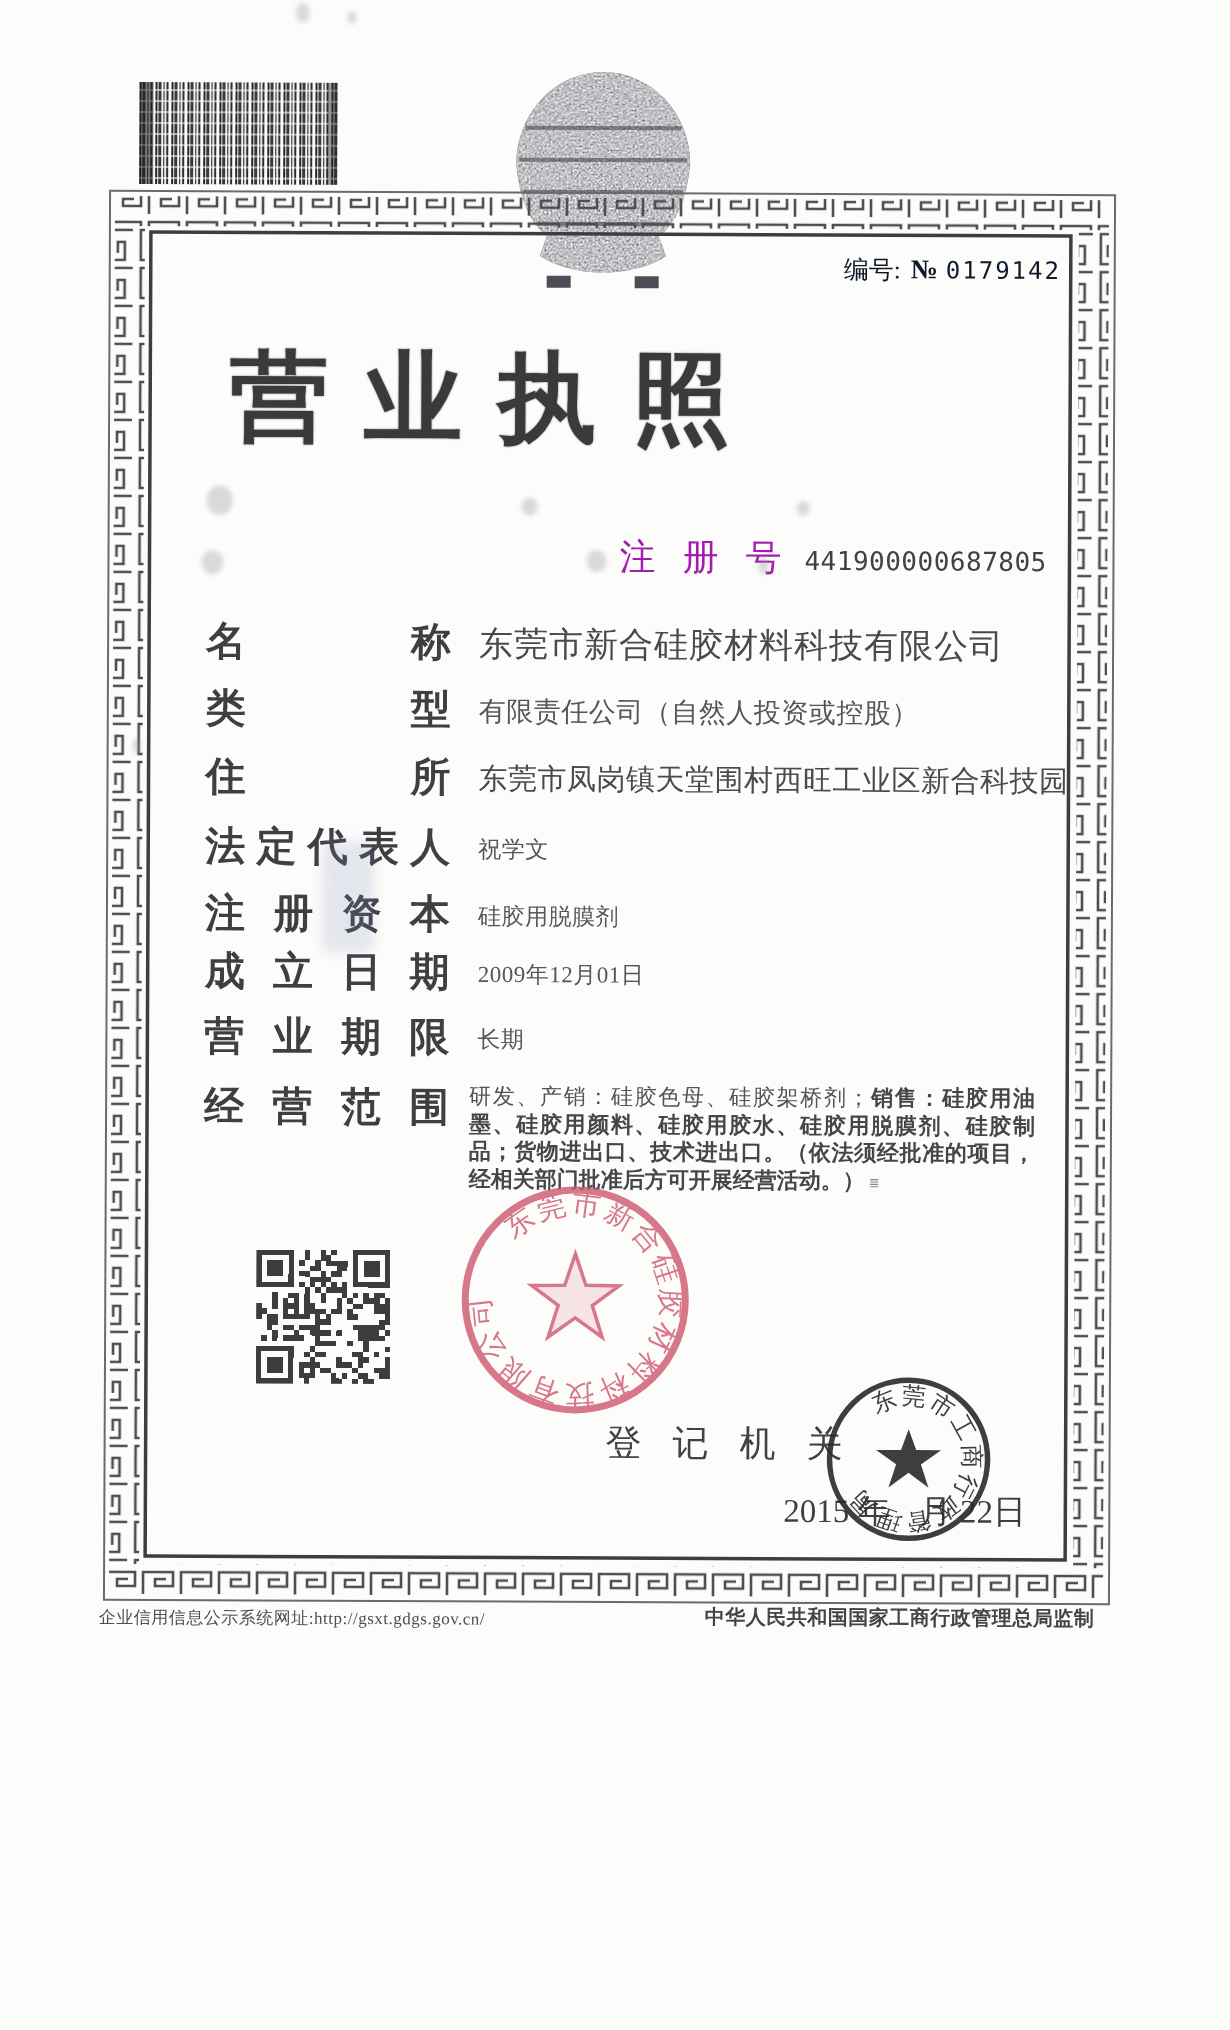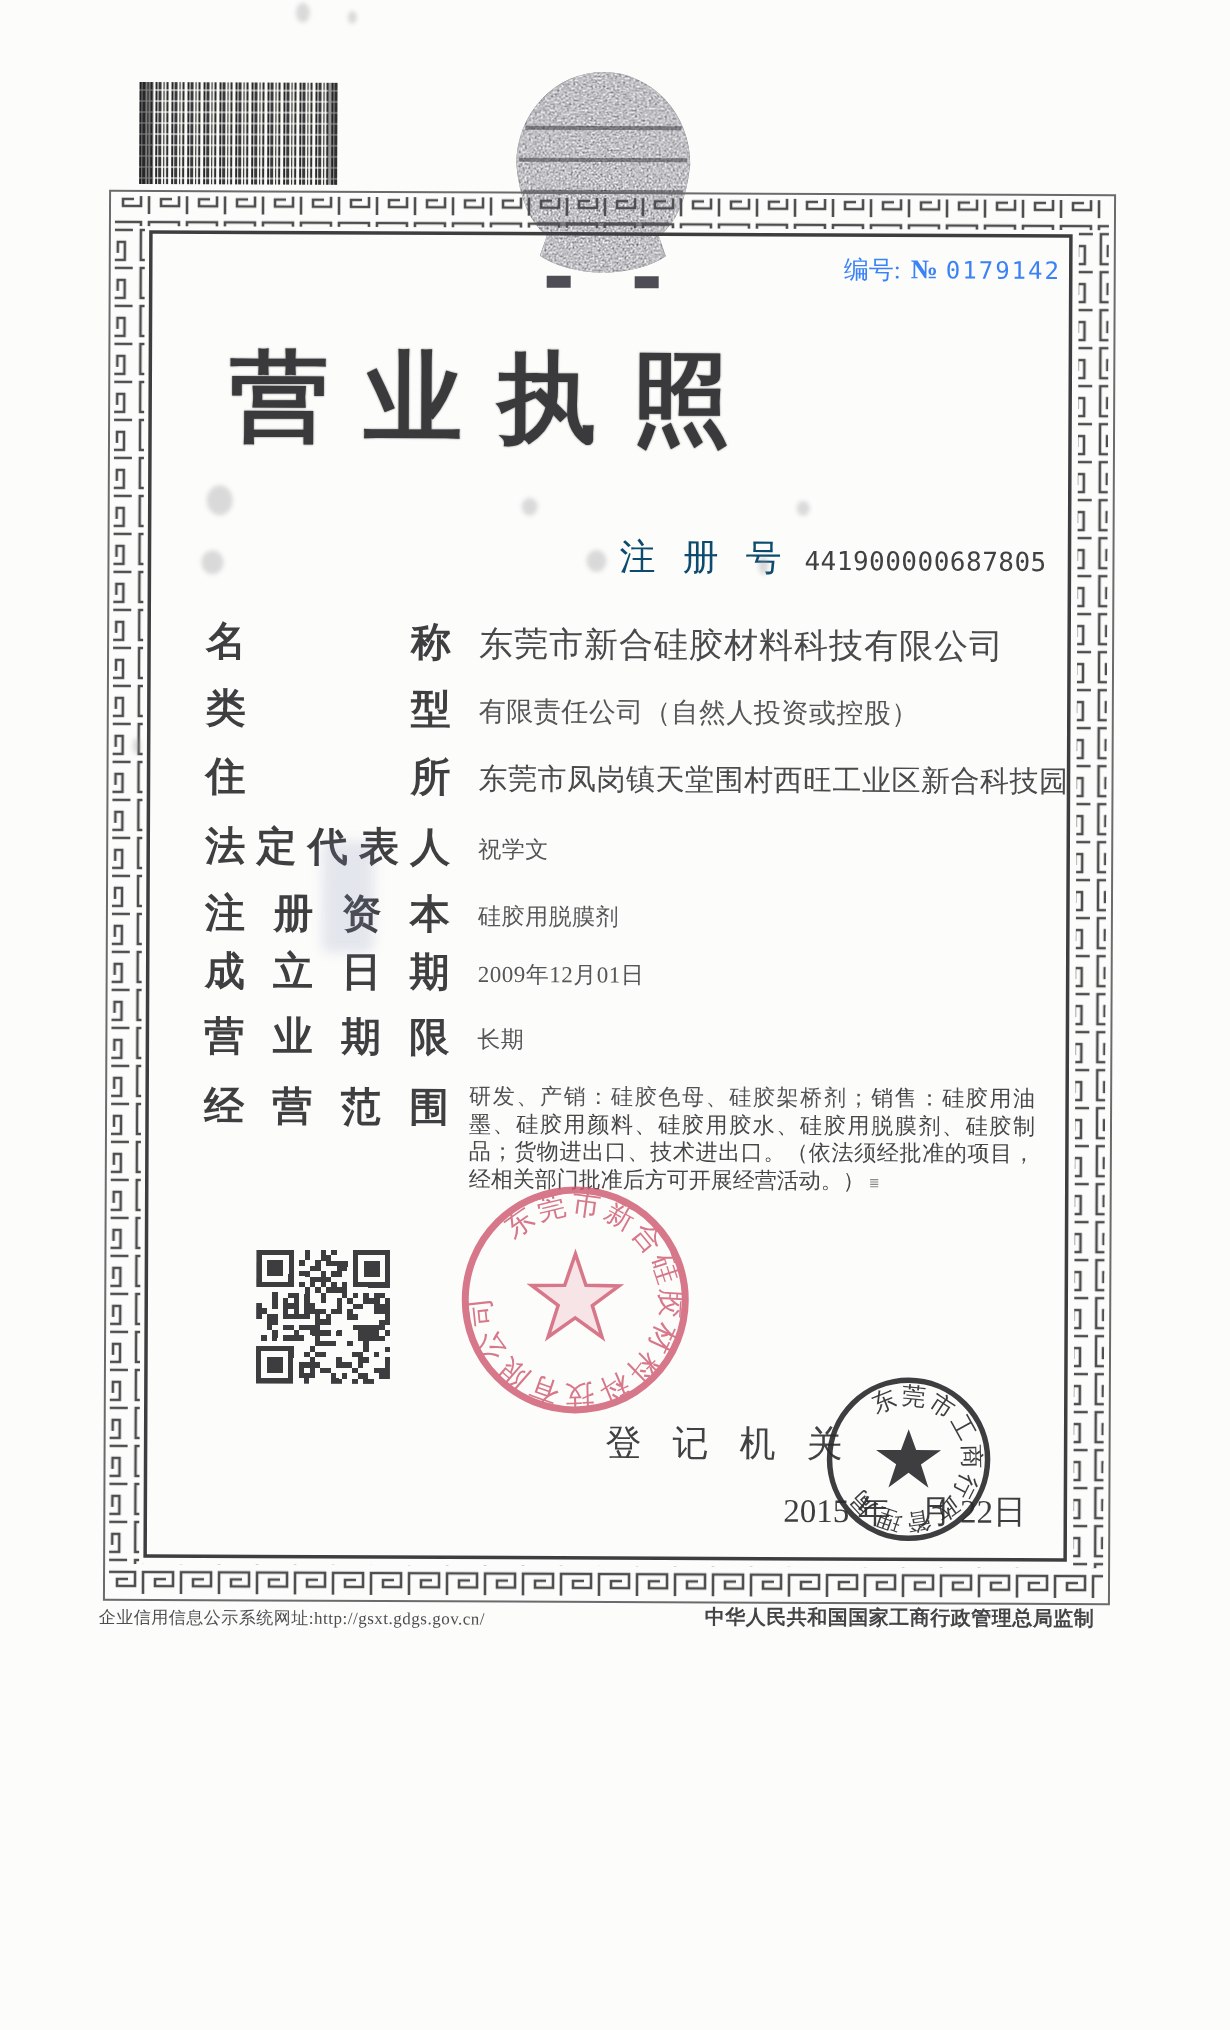--- a/index.html
+++ b/index.html
@@ -18,54 +18,54 @@
       repeating-linear-gradient(0deg, rgba(255,255,255,0) 0 5px, rgba(252,252,250,.55) 5px 7px, rgba(255,255,255,0) 7px 11px),
       repeating-linear-gradient(90deg,#2a2a2c 0 2px,#e9e9e6 2px 3px,#3c3c3e 3px 6px,#f0f0ec 6px 8px,#232325 8px 9px,#e4e4e0 9px 11px,#333335 11px 13px,#f3f3ef 13px 16px);
     box-shadow:inset 14px 0 0 rgba(30,30,32,.55), inset -10px 0 0 rgba(40,40,42,.45);
     filter:contrast(1.05) blur(.3px);
   }
   
   .emblem{position:absolute;left:500px;top:66px;}
   
   .frame{position:absolute;left:104px;top:190px;}
   
-  .serial{position:absolute;left:841px;top:252px;font-size:25px;color:#3b82f6;white-space:nowrap;}
+  .serial{position:absolute;left:841px;top:252px;font-size:25px;color:#0f172a;white-space:nowrap;}
   .serial .no-mark{font-weight:700;font-size:27px;margin:0 8px 0 10px;}
   .serial .no-val{font-family:"DejaVu Sans Mono","Liberation Mono",monospace;font-size:24px;letter-spacing:2px;}
   
   .doc-title{
     position:absolute;left:228px;top:334px;
     font-family:"DejaVu Sans","Liberation Sans",sans-serif;
     font-size:98px;font-weight:900;letter-spacing:36px;color:#3a3a3c;
     text-shadow:0 0 2px rgba(55,55,58,.75);white-space:nowrap;
   }
   
   .reg-line{position:absolute;left:618px;top:533px;white-space:nowrap;}
-  .reg-label{font-size:36px;color:#0c4a6e;letter-spacing:9px;}
+  .reg-label{font-size:36px;color:#a21caf;letter-spacing:9px;}
   .reg-num{font-family:"DejaVu Sans Mono","Liberation Mono",monospace;font-size:26px;color:#414144;letter-spacing:.5px;margin-left:14px;}
   
   .row{position:absolute;left:205px;height:0;}
   .flabel{
     position:absolute;left:0;top:0;width:245px;transform:translateY(-54%);
     display:flex;justify-content:space-between;
     font-size:40px;font-weight:600;color:#3f3f42;white-space:nowrap;
   }
   .fvalue{
     position:absolute;left:273px;top:0;transform:translateY(-50%);
     font-size:23px;color:#565659;white-space:nowrap;letter-spacing:.5px;
   }
   .v-name{font-size:34px;color:#4a4a4d;letter-spacing:1px;}
   .v-addr{font-size:29px;color:#4a4a4d;letter-spacing:.5px;}
   .v-type{font-size:27px;}
   
   .scope{
     position:absolute;left:470px;top:1083px;width:566px;
     font-size:22px;line-height:27.5px;color:#525255;text-align:justify;
   }
-  .scope .bold{font-weight:400;color:#464649;}
+  .scope .bold{font-weight:700;color:#464649;}
   .scope .mark{font-size:13px;color:#8a8a8a;vertical-align:1px;margin-left:4px;}
   
   .qr{position:absolute;left:258px;top:1251px;width:134px;height:134px;}
   
   .registrar-label{position:absolute;left:608px;top:1419px;font-size:36px;color:#424245;letter-spacing:11px;white-space:nowrap;}
   .date-line{position:absolute;left:786px;top:1488px;font-size:33px;color:#3e3e41;white-space:nowrap;}
   .date-line .gap1{margin-left:20px;}
   .date-line .gap2{margin-left:0;}
   
   .seals{position:absolute;left:0;top:0;pointer-events:none;}

